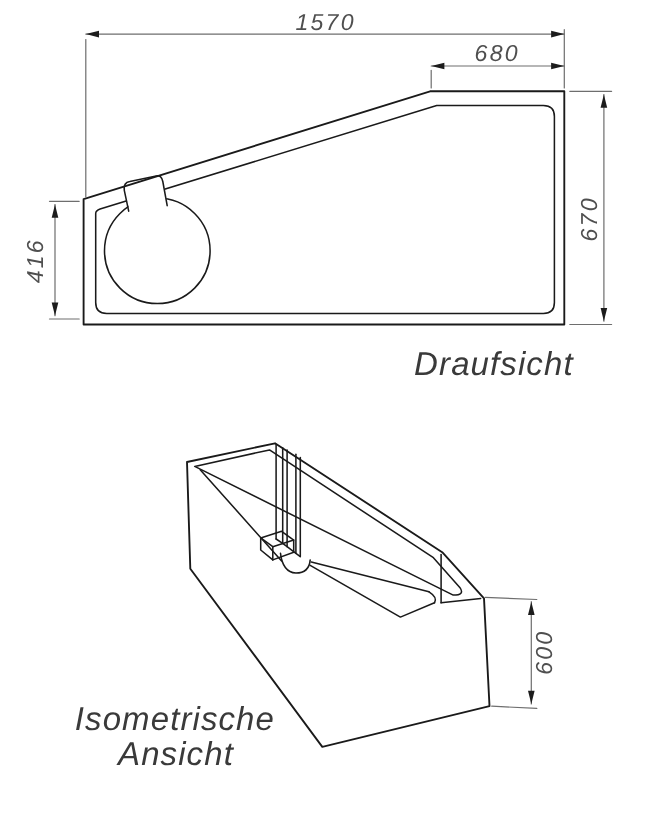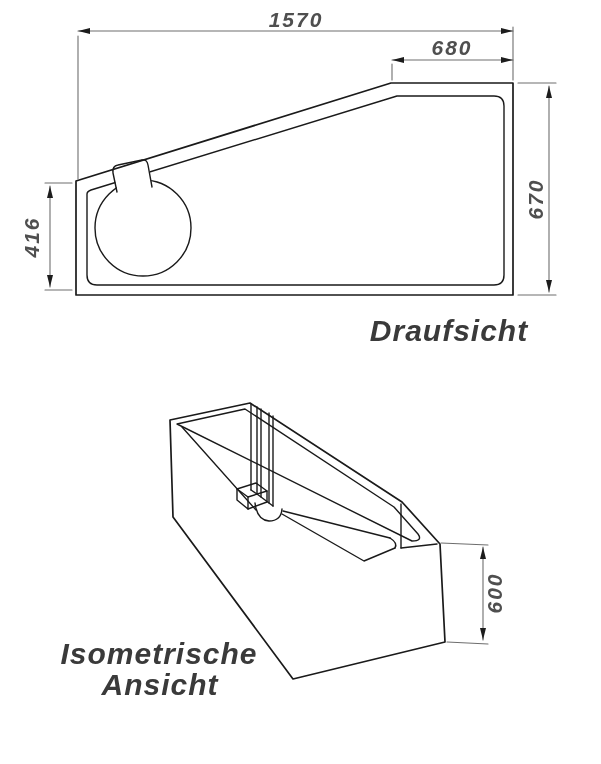--- a/index.html
+++ b/index.html
@@ -2,21 +2,20 @@
 <html><head>
 <meta charset="utf-8">
 <style>
   html,body{margin:0;padding:0;background:#ffffff;}
   .sheet{
     position:relative;
     width:601px;height:764px;
     background:#ffffff;
     font-family:"Liberation Sans",sans-serif;
     overflow:hidden;
-    font-weight:bold;
   }
   svg{display:block;}
   .outline{fill:none;stroke:#1a1a1a;stroke-width:1.7;stroke-linejoin:round;stroke-linecap:round;}
   .inner{fill:none;stroke:#1a1a1a;stroke-width:1.4;stroke-linejoin:round;stroke-linecap:round;}
   .isoline{fill:none;stroke:#1a1a1a;stroke-width:1.4;stroke-linejoin:round;stroke-linecap:round;}
   .dimline{fill:none;stroke:#6e6e6e;stroke-width:1.1;stroke-linecap:round;}
   .arrow{fill:#1c1c1c;stroke:none;}
   .dimtext{fill:#4f4f4f;font-size:21px;font-style:italic;letter-spacing:2px;}
   .labeltext{fill:#3a3a3a;font-size:30px;font-style:italic;letter-spacing:1px;}
   .whitefill{fill:#ffffff;stroke:none;}

